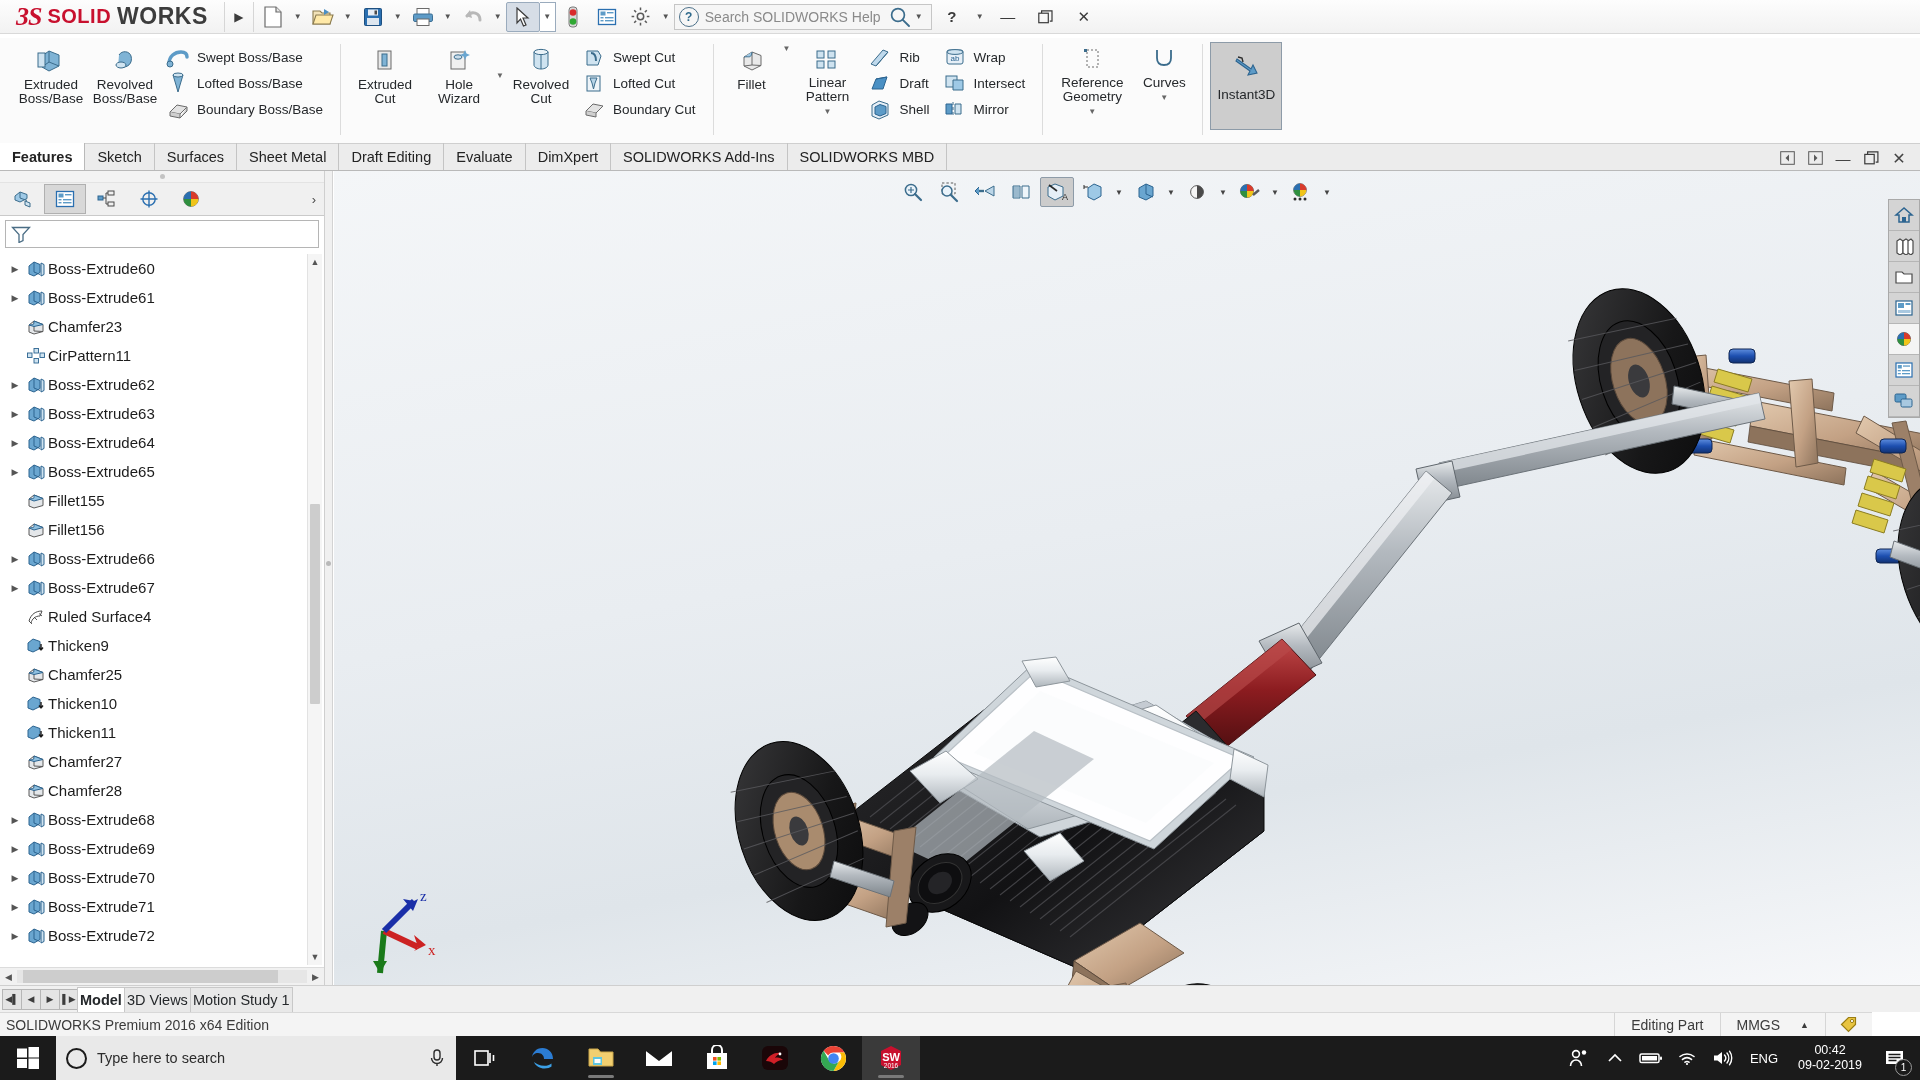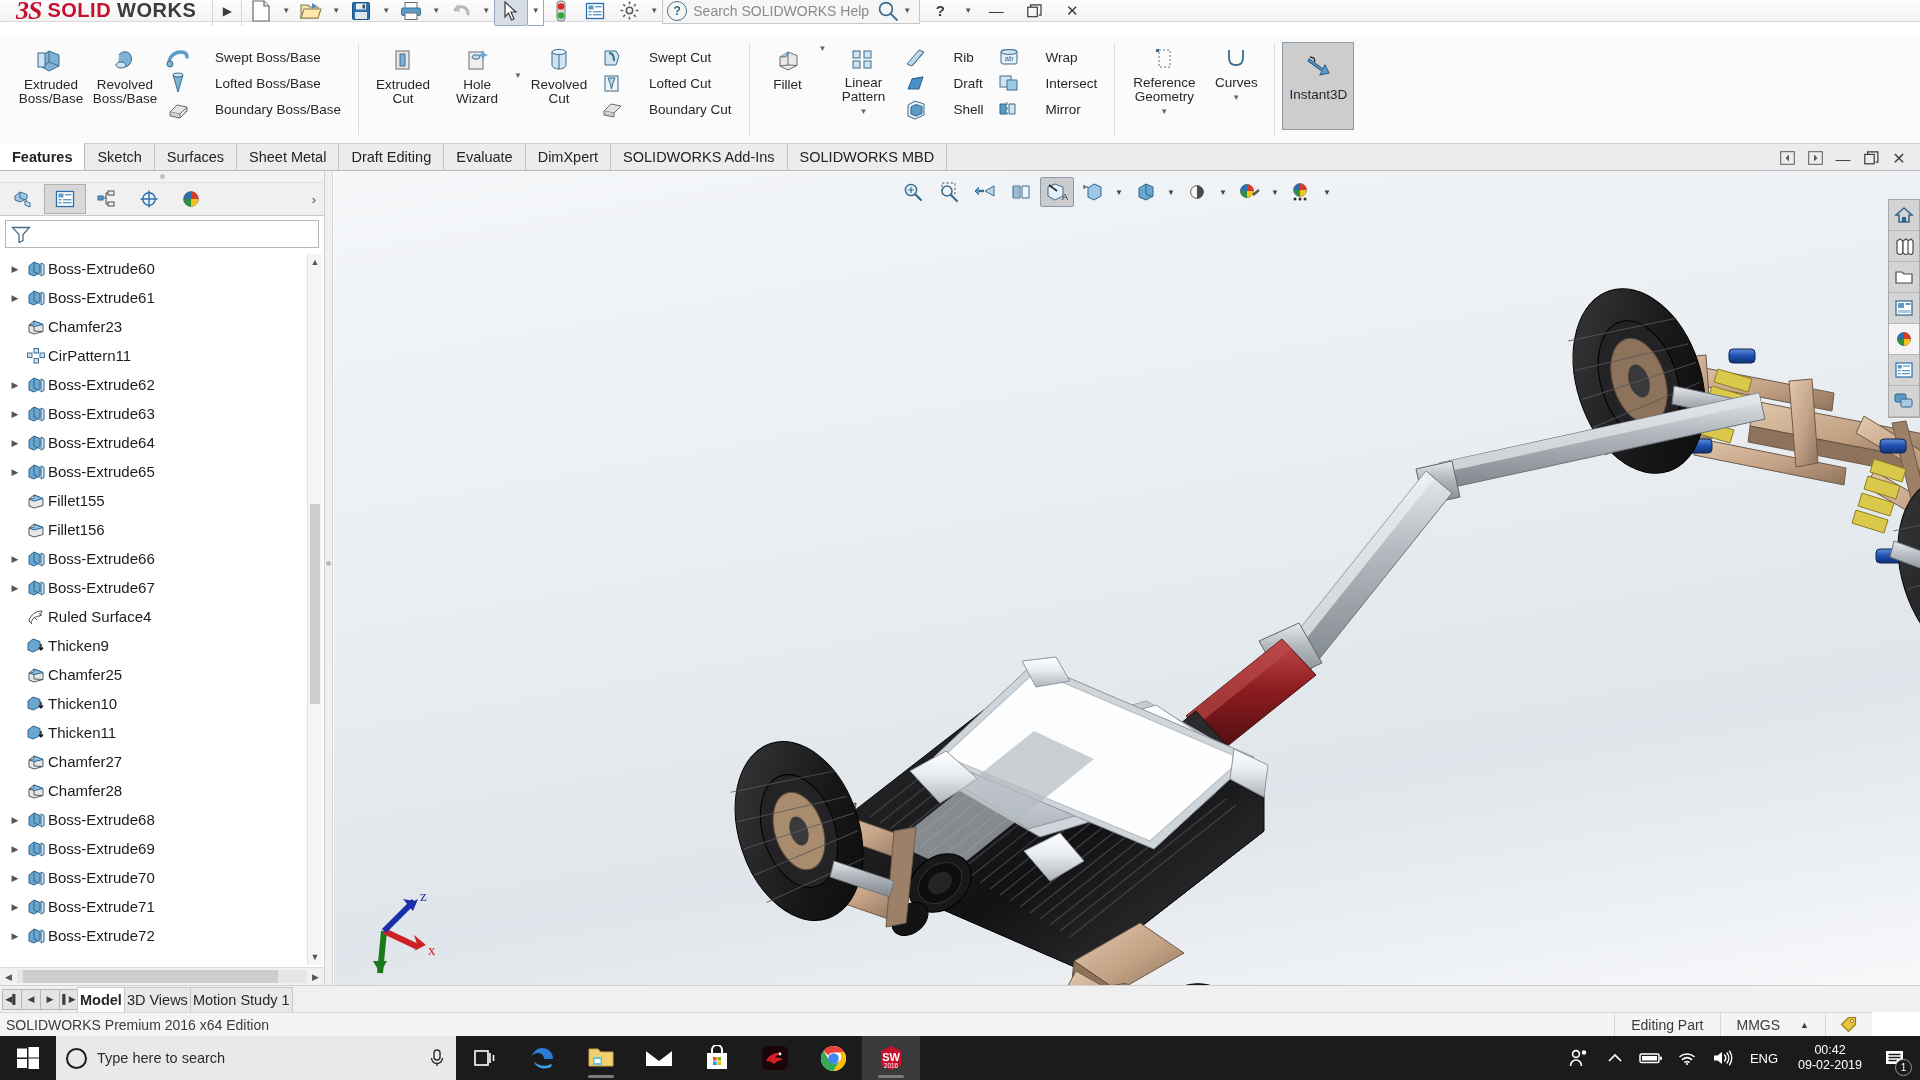--- a/index.html
+++ b/index.html
@@ -9,31 +9,31 @@
     font-family: "Liberation Sans", sans-serif;
     font-size: 15px;
     color:#25282b;
     background:#ffffff;
     -webkit-font-smoothing: antialiased;
   }
   .app { position:relative; width:1920px; height:1080px; }
 
   
   .titlebar{
-    position:absolute; left:0; top:0; width:1920px; height:22px;
+    position:absolute; left:0; top:0; width:1920px; height:34px;
     background:linear-gradient(#fdfdfd,#f2f2f2);
     border-bottom:1px solid #d9d9d9;
     display:flex; align-items:center;
   }
   .sw-logo{ display:flex; align-items:center; gap:6px; padding:0 14px 0 16px;
     height:38px; }
   .sw-logo .mark{ font-family:"Liberation Serif",serif; font-style:italic; font-weight:bold;
       font-size:26px; color:#c8102e; letter-spacing:-1px;}
   .sw-logo .solid{ font-weight:bold; font-size:20px; letter-spacing:.5px; color:#c8102e;}
-  .sw-logo .works{ font-weight:bold; font-size:20px; letter-spacing:.5px; color:#3c3c3c;}
+  .sw-logo .works{ font-weight:bold; font-size:23px; letter-spacing:.5px; color:#3c3c3c;}
   .tb-sep{ width:1px; height:30px; background:#d6d6d6; margin:0 2px;}
   .tb-arrow{ width:24px; text-align:center; color:#3c3c3c; font-size:12px; cursor:pointer;}
   .tb-group{ display:flex; align-items:center; }
   .tb-btn{ width:34px; height:30px; display:flex; align-items:center; justify-content:center;
     border:1px solid transparent; border-radius:2px; cursor:pointer;}
   .tb-btn.sel{ background:#d6dde6; border:1px solid #9aabbd;}
   .tb-caret{ width:16px; height:30px; display:flex; align-items:center; justify-content:center;
     font-size:8px; color:#555; cursor:pointer;}
   .tb-caret.boxed{border:1px solid #9aabbd; border-left:none; background:#fff;}
   .title-center{ flex:1; text-align:center; font-size:15px; color:#2b2b2b;}
@@ -51,21 +51,21 @@
   .ribbon{ position:absolute; left:0; top:38px; width:1920px; height:106px;
     background:#fbfbfb; border-bottom:1px solid #cfcfcf; display:flex; align-items:stretch;
     padding-left:6px;}
   .rgroup{ display:flex; align-items:flex-start; padding:4px 8px 0 8px; position:relative;}
   .rgroup + .rgroup::before{ content:""; position:absolute; left:0; top:6px; bottom:8px;
     width:1px; background:#dcdcdc;}
   .big-btn{ width:74px; display:flex; flex-direction:column; align-items:center; cursor:pointer;
     padding-top:4px; border:1px solid transparent; border-radius:2px;}
   .big-btn .lbl{ font-size:13.5px; text-align:center; line-height:14px; margin-top:3px; color:#25282b;}
   .stack{ display:flex; flex-direction:column; padding-top:2px;}
-  .small-btn{ display:flex; align-items:center; gap:24px; height:26px; padding:0 8px 0 2px;
+  .small-btn{ display:flex; align-items:center; gap:6px; height:26px; padding:0 8px 0 2px;
     cursor:pointer; border:1px solid transparent; border-radius:2px;}
   .small-btn .lbl{ font-size:13.5px; white-space:nowrap; color:#25282b;}
   .grp-caret{ text-align:center; font-size:8px; color:#666; margin-top:2px; cursor:pointer;}
   .instant3d{ border:1px solid #8d9ba8; background:#cdcdcd; width:72px;
      display:flex; flex-direction:column; align-items:center; justify-content:flex-start;
      padding-top:10px; height:88px; cursor:pointer;}
   .instant3d .lbl{font-size:13.5px; margin-top:8px;}
 
   
   .cmdtabs{ position:absolute; left:0; top:144px; width:1920px; height:27px;

